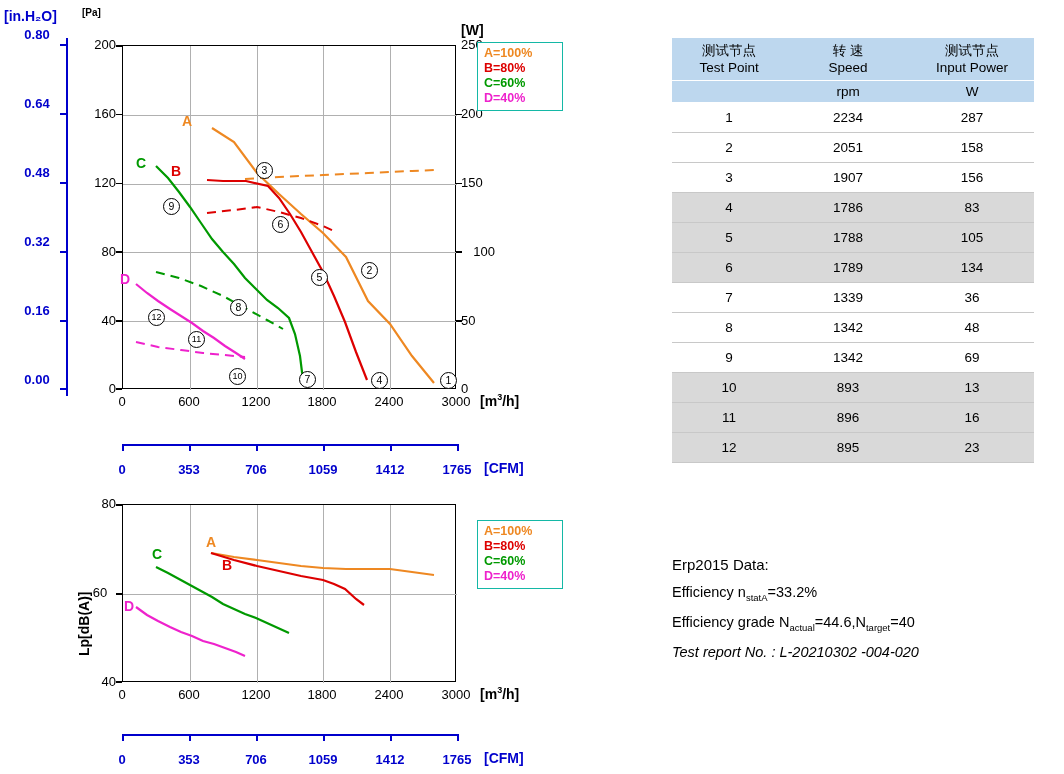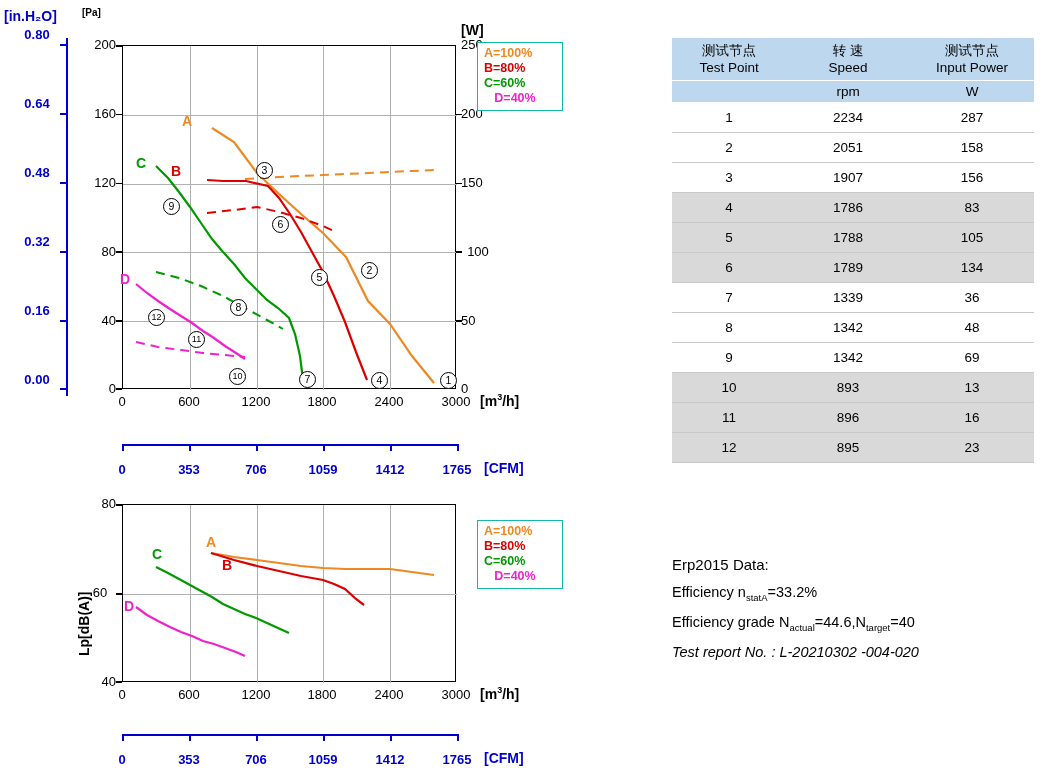--- a/index.html
+++ b/index.html
@@ -51,21 +51,21 @@
     border: 1px solid #14b8a6;
     background: #fff;
     padding: 3px 16px 4px 6px;
     font-size: 12.5px;
     line-height: 15px;
     font-weight: bold;
   }
   .lg-a { color: #ee8822; }
   .lg-b { color: #dd0000; }
   .lg-c { color: #009900; }
-  .lg-d { color: #ee22cc; text-align: center; }
+  .lg-d { color: #ee22cc; }
 
   
   .curve-label {
     position: absolute;
     font-size: 14px;
     font-weight: bold;
   }
 
   
   .marker {
@@ -208,21 +208,21 @@
   <div class="tick" style="left:116px; top:45px; width:6px; height:1.5px;"></div>
   <div class="tick" style="left:116px; top:113.8px; width:6px; height:1.5px;"></div>
   <div class="tick" style="left:116px; top:182.6px; width:6px; height:1.5px;"></div>
   <div class="tick" style="left:116px; top:251.4px; width:6px; height:1.5px;"></div>
   <div class="tick" style="left:116px; top:320.2px; width:6px; height:1.5px;"></div>
   <div class="tick" style="left:116px; top:388px; width:6px; height:1.5px;"></div>
 
   <div class="ticklabel" style="left:461px; top:37px; width:34px; text-align:left;">250</div>
   <div class="ticklabel" style="left:461px; top:106px; width:34px; text-align:left;">200</div>
   <div class="ticklabel" style="left:461px; top:175px; width:34px; text-align:left;">150</div>
-  <div class="ticklabel" style="left:461px; top:244px; width:34px; text-align:center;">100</div>
+  <div class="ticklabel" style="left:461px; top:244px; width:34px; text-align:right;">100</div>
   <div class="ticklabel" style="left:461px; top:313px; width:34px; text-align:left;">50</div>
   <div class="ticklabel" style="left:461px; top:381px; width:34px; text-align:left;">0</div>
   <div class="tick" style="left:456px; top:113.8px; width:6px; height:1.5px;"></div>
   <div class="tick" style="left:456px; top:182.6px; width:6px; height:1.5px;"></div>
   <div class="tick" style="left:456px; top:251.4px; width:6px; height:1.5px;"></div>
   <div class="tick" style="left:456px; top:320.2px; width:6px; height:1.5px;"></div>
 
   <div class="ticklabel" style="left:104px; top:394px; width:36px;">0</div>
   <div class="ticklabel" style="left:171px; top:394px; width:36px;">600</div>
   <div class="ticklabel" style="left:238px; top:394px; width:36px;">1200</div>

